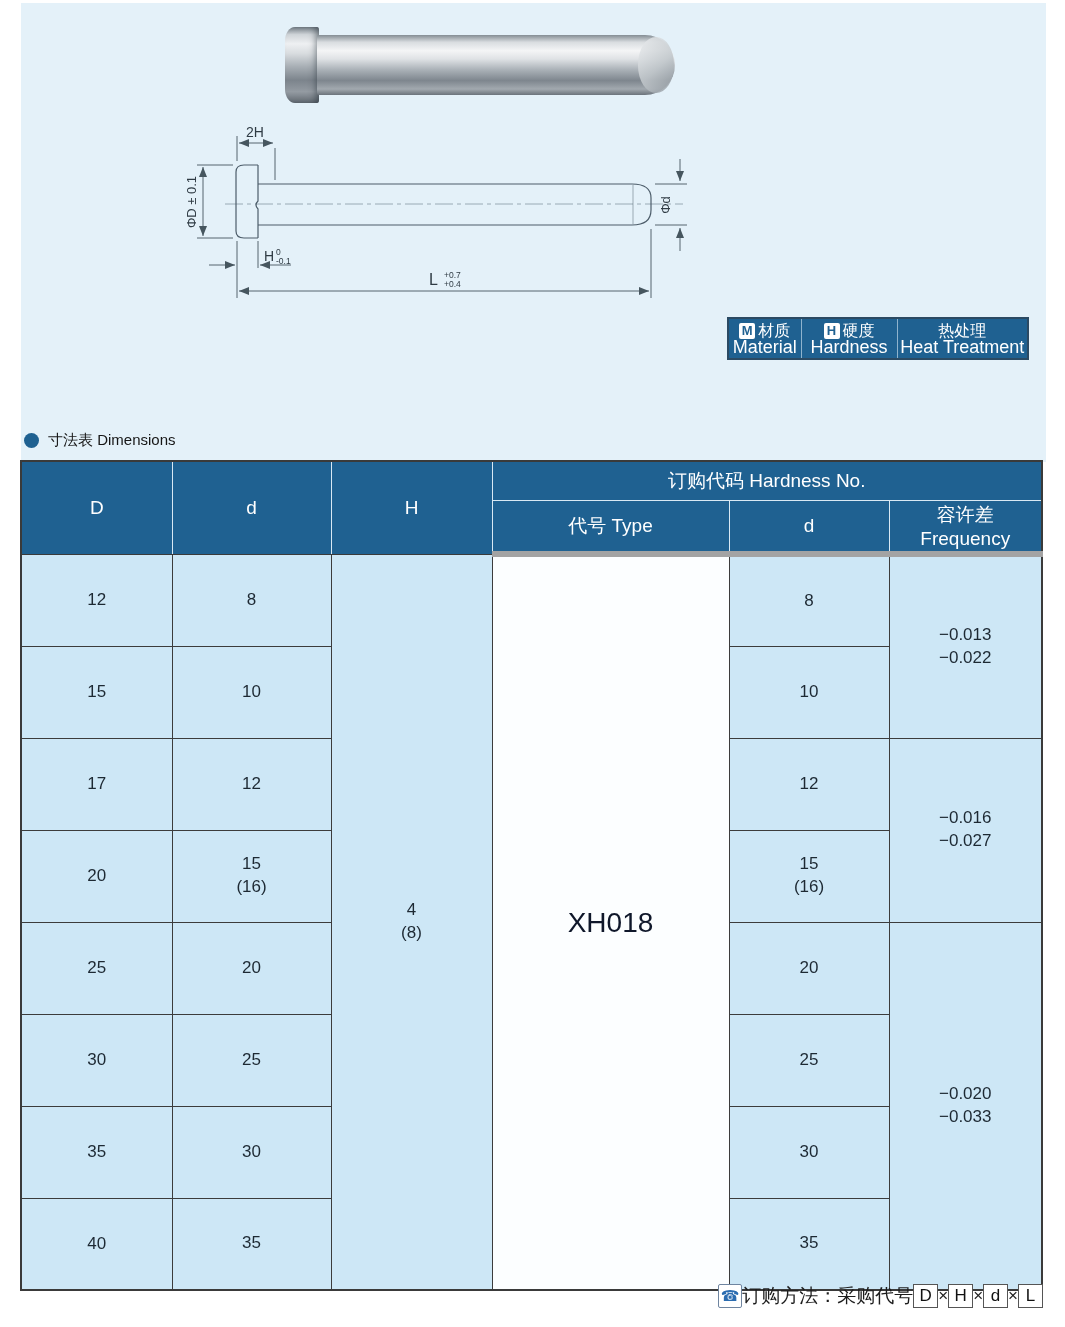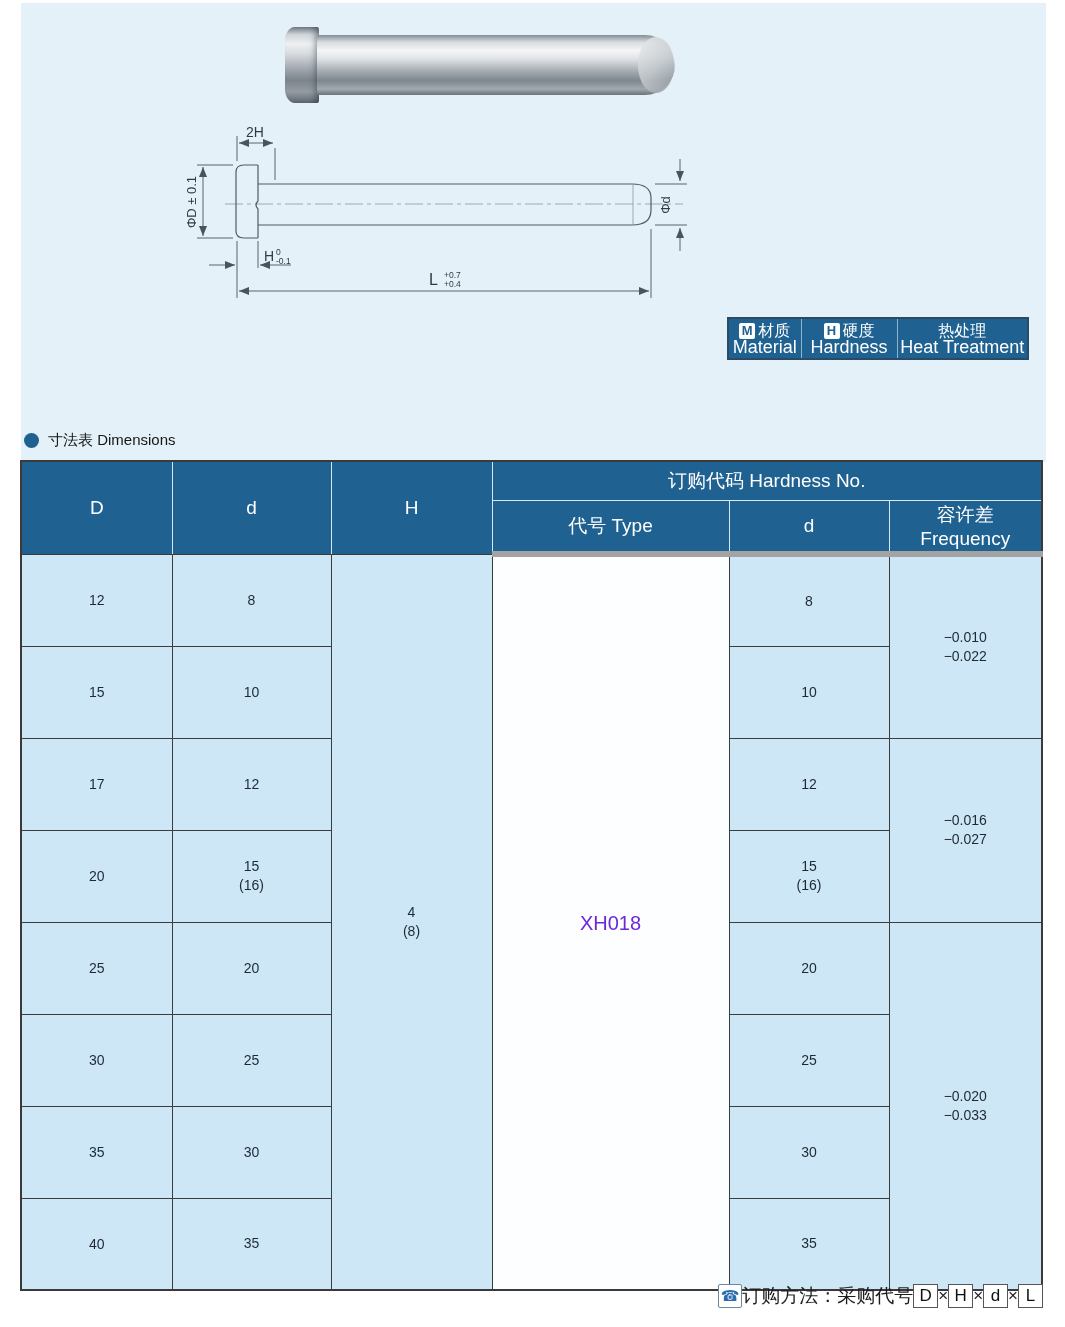--- a/index.html
+++ b/index.html
@@ -46,23 +46,23 @@
   .bullet { width:15px; height:15px; border-radius:50%; background:#1f6191; }
   .section-title span { font-size:15px; color:#161616; }
 
   
   .dims { position:absolute; left:20px; top:460px; width:1021px; border-collapse:collapse; table-layout:fixed;
     border:2px solid #3a3a3a; }
   .dims th { background:#1f6191; color:#ffffff; font-weight:normal; font-size:19px; border:1px solid #d9e9f4; }
   .dims thead tr:first-child th { height:36px; }
   .dims thead tr:last-child th { height:29px; border-bottom:6px solid #a3a3a3; }
   .dims thead th[rowspan] { border-bottom:1px solid #3a3a3a; }
-  .dims td { background:#cde7f6; color:#1d2933; border:1px solid #3c3c3c; text-align:center; font-size:14px; }
+  .dims td { background:#cde7f6; color:#1d2933; border:1px solid #3c3c3c; text-align:center; font-size:17px; }
   .dims tbody tr { height:92px; }
-  .dims td.type-cell { background:#fcfeff; color:#6d28d9; font-size:20px; }
+  .dims td.type-cell { background:#fcfeff; color:#0f172a; font-size:28px; }
   .preline { white-space:pre-line; line-height:1.35; }
 
   
   .footer-note { position:absolute; right:22px; top:1283px; display:flex; align-items:center; 
     font-size:19px; color:#1c1c1c; }
   .phone-box { width:22px; height:22px; border:1px solid #6f85a0; background:#ffffff; color:#2b6cb0;
     display:flex; align-items:center; justify-content:center; font-size:15px; border-radius:2px; }
   .phone-box::before { content:"☎"; }
   .code-box { display:inline-flex; min-width:17px; height:22px; padding:0 3px; border:1px solid #555;
     background:#ffffff; align-items:center; justify-content:center; font-size:17px; color:#111; }
@@ -189,21 +189,21 @@
       </tr>
     </thead>
     <tbody>
       <tr>
         <td>12</td>
         <td class="preline">8</td>
         <td rowspan="8" class="preline">4
 (8)</td>
         <td rowspan="8" class="type-cell">XH018</td>
         <td class="preline">8</td>
-        <td rowspan="2" class="preline">−0.010
+        <td rowspan="2" class="preline">−0.013
 −0.022</td>
       </tr>
       <tr>
         <td>15</td>
         <td class="preline">10</td>
         <td class="preline">10</td>
       </tr>
       <tr>
         <td>17</td>
         <td class="preline">12</td>

